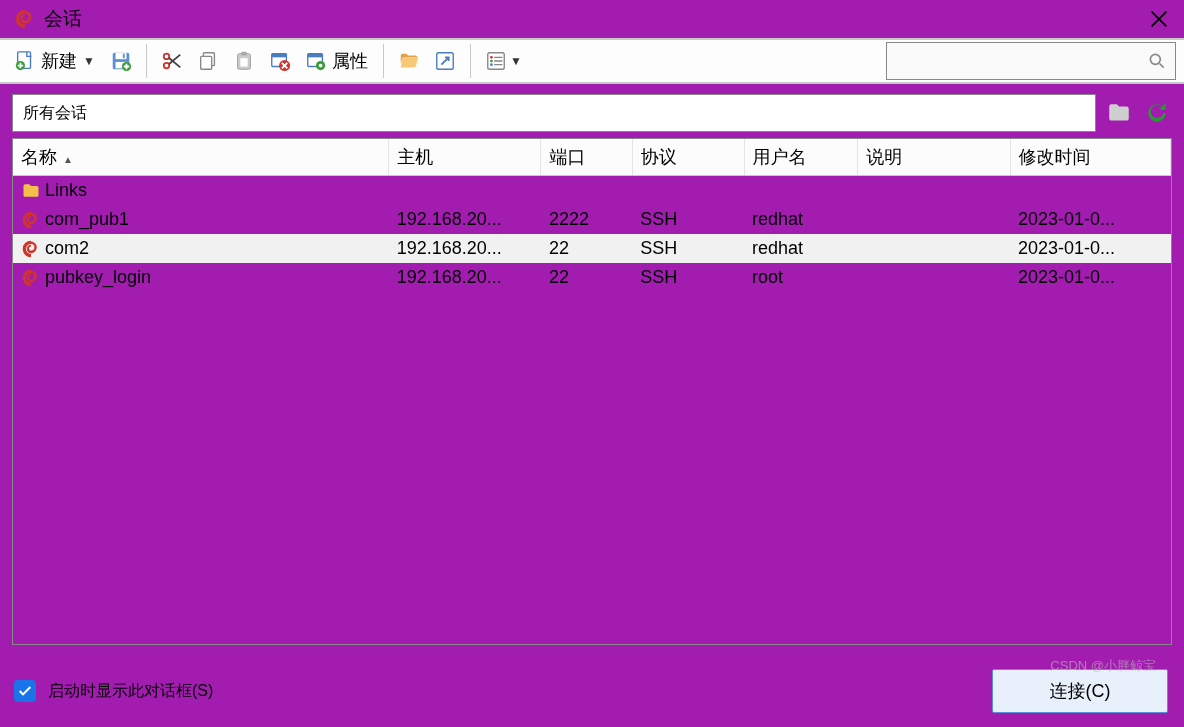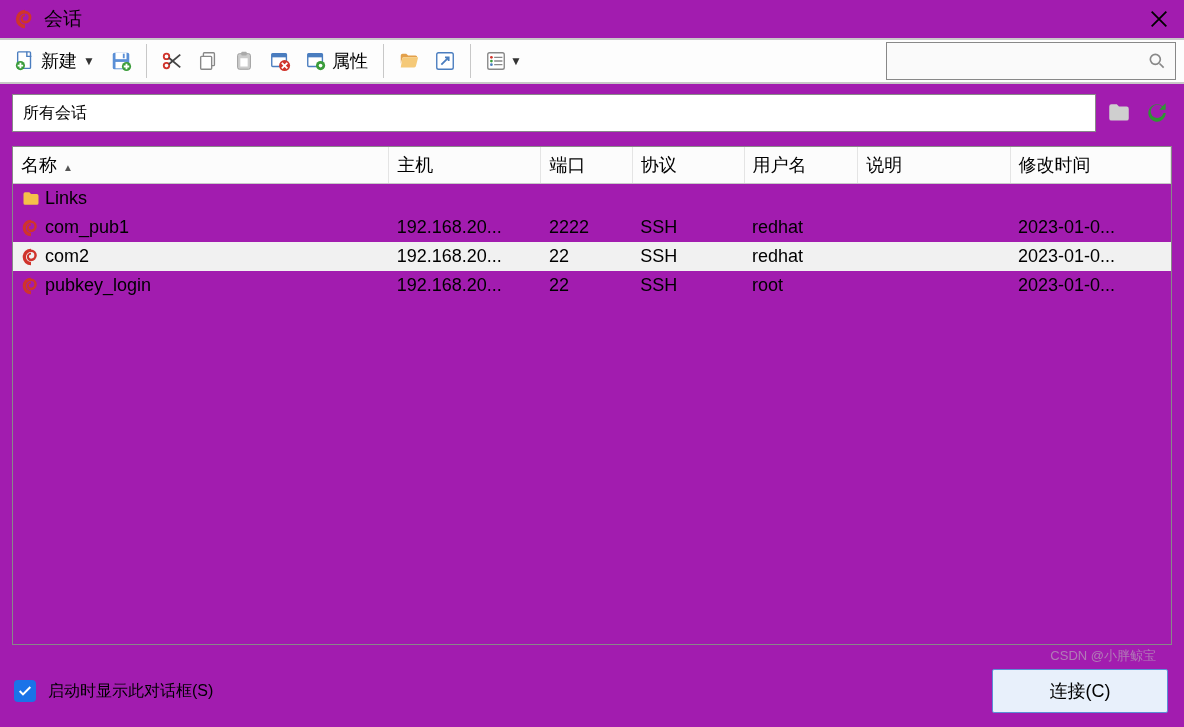--- a/index.html
+++ b/index.html
@@ -29,39 +29,39 @@
   .tb-search input { flex:1; border:none; outline:none; background:transparent; font-size:15px; }
   .chev { font-size:12px; margin-left:2px; color:#333; }
   .ico { width:24px; height:24px; display:inline-flex; align-items:center; justify-content:center; }
 
   
   .filterbar { display:flex; align-items:center; margin: 10px 12px 6px 12px; gap:8px; }
   .filterbar .crumb { flex:1; border:1px solid #888; height:38px; display:flex; align-items:center; padding:0 10px; font-size:16px; background:#fff;}
   .filterbar .ficon { width:30px; height:30px; display:flex; align-items:center; justify-content:center; }
 
   
-  .table-wrap { margin:8px 12px 10px 12px; border:1px solid #888; flex:1; overflow:auto; }
+  .table-wrap { margin:0 12px 10px 12px; border:1px solid #888; flex:1; overflow:auto; }
   table { width:100%; border-collapse:collapse; table-layout:fixed; }
   thead th { text-align:left; font-weight:400; font-size:18px; padding:6px 8px; border-bottom:1px solid #c8c8c8; border-right:1px solid #e4e4e4; background:#fcfcfc; position:relative; white-space:nowrap; overflow:hidden; text-overflow:ellipsis;}
   thead th.sort::after { content:"▲"; font-size:10px; margin-left:6px; color:#555; }
   tbody td { font-size:18px; padding:4px 8px; white-space:nowrap; overflow:hidden; text-overflow:ellipsis; }
   tbody tr.selected { background:#f1f1f1; }
   .name-cell { display:flex; align-items:center; gap:4px; }
   .row-ico { width:20px; height:20px; display:inline-flex; align-items:center; justify-content:center; }
 
   
   .footer { display:flex; align-items:center; padding:14px 16px 14px 14px; gap:12px; }
   .chk { width:22px; height:22px; border-radius:4px; background:#1a73e8; display:inline-flex; align-items:center; justify-content:center; }
   .chk svg { stroke:#fff; }
   .chklabel { font-size:16px; }
   .spacer { flex:1; }
   .btn { min-width:176px; height:44px; border:1px solid #888; background:#fff; font-size:18px; display:flex; align-items:center; justify-content:center; cursor:pointer; border-radius:2px; }
   .btn.primary { background:#e8f0fb; border-color:#5a8fd6; }
 
-  .watermark { position:absolute; right:28px; bottom:62px; font-size:13px; color:#bbb; opacity:.6; pointer-events:none;}
+  .watermark { position:absolute; right:28px; bottom:52px; font-size:13px; color:#bbb; opacity:.6; pointer-events:none;}
 
   
   col.c-name{width:370px;} col.c-host{width:150px;} col.c-port{width:90px;} col.c-proto{width:110px;} col.c-user{width:112px;} col.c-desc{width:150px;} col.c-time{width:158px;}
 </style>
 </head>
 <body>
 
 <div class="window">
 
   <div class="titlebar">

